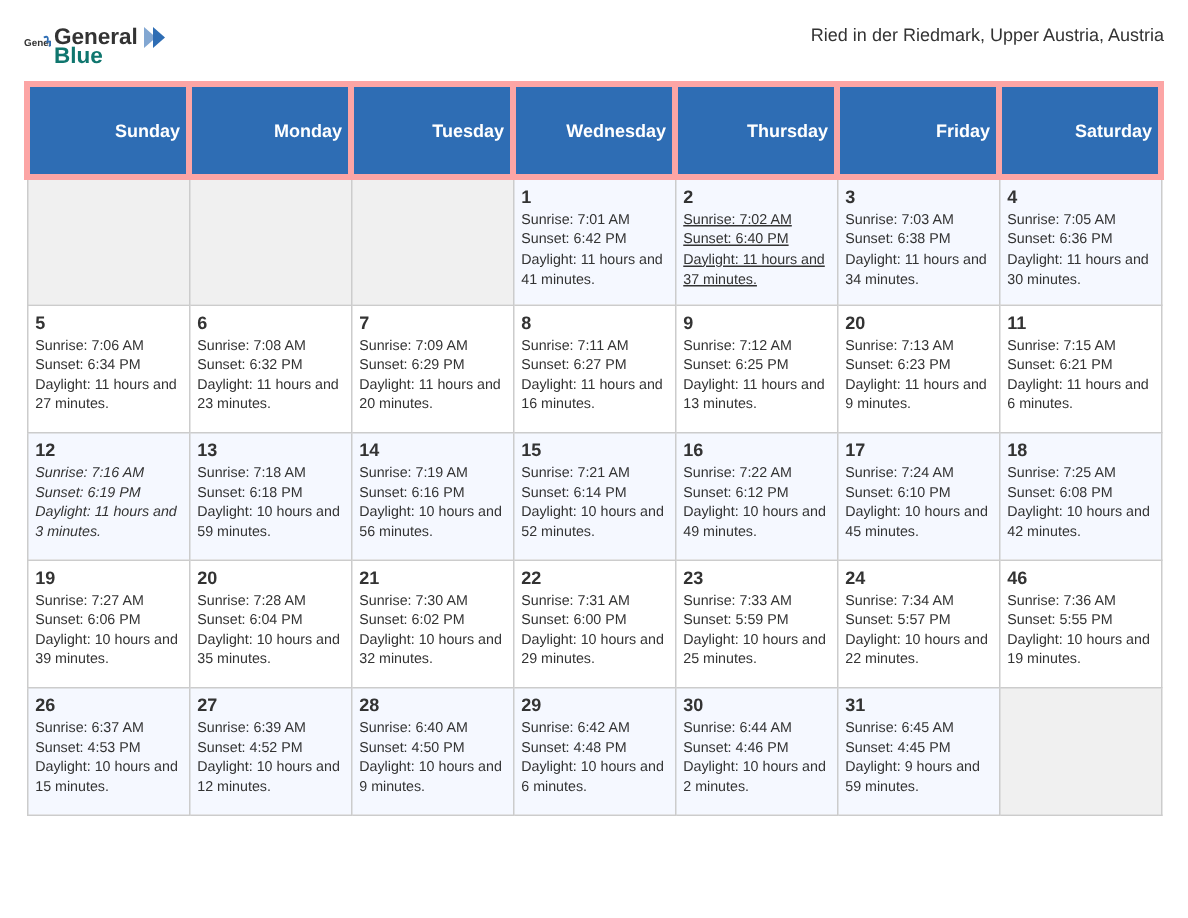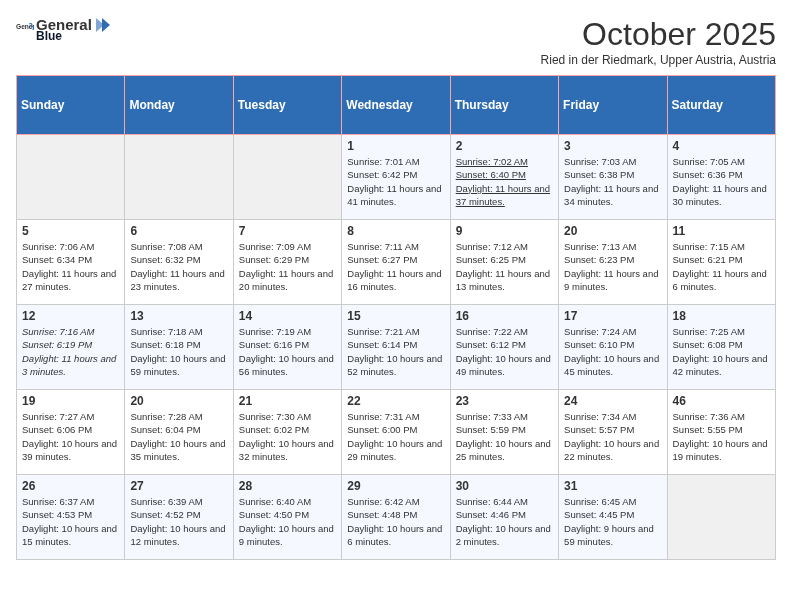--- a/index.html
+++ b/index.html
@@ -42,22 +42,22 @@
       width: 100%;
       border-collapse: collapse;
       table-layout: fixed;
     }
     thead tr th {
       background-color: #2e6db4;
       color: #fff;
       font-size: 12px;
       font-weight: bold;
       padding: 22px 4px;
-      text-align: left;
-      border: 1px solid #fca5a5;
+      text-align: right;
+      border: 4px solid #fca5a5;
     }
     tbody tr td {
       border: 1px solid #ccc;
       vertical-align: top;
       padding: 4px 5px;
       font-size: 10px;
       color: #333;
       height: 85px;
       background: #fff;
     }
@@ -92,25 +92,24 @@
       <path d="M22 5 Q28 2 26 10 Q32 8 28 15" stroke="#2e6db4" stroke-width="2" fill="none"></path>
     </svg>
     <div>
       <div style="display:flex; align-items:center; gap:0;">
         <span style="font-size:15px;font-weight:bold;color:#333;">General</span>
         <svg width="18" height="14" viewBox="0 0 18 14">
           <polygon points="10,0 18,7 10,14" fill="#2e6db4"></polygon>
           <polygon points="4,0 12,7 4,14" fill="#2e6db4" opacity="0.6"></polygon>
         </svg>
       </div>
-      <div style="font-size:12px;font-weight:bold;color:#0f172a;margin-top:-4px;">Blue</div>
+      <div style="font-size:15px;font-weight:bold;color:#0f766e;margin-top:-4px;">Blue</div>
     </div>
   </div>
   <div class="title-area">
-    <div class="month-title">October 2025</div>
     <div class="location-title">Ried in der Riedmark, Upper Austria, Austria</div>
   </div>
 </div>
 
 <table>
   <thead>
     <tr>
       <th>Sunday</th>
       <th>Monday</th>
       <th>Tuesday</th>

